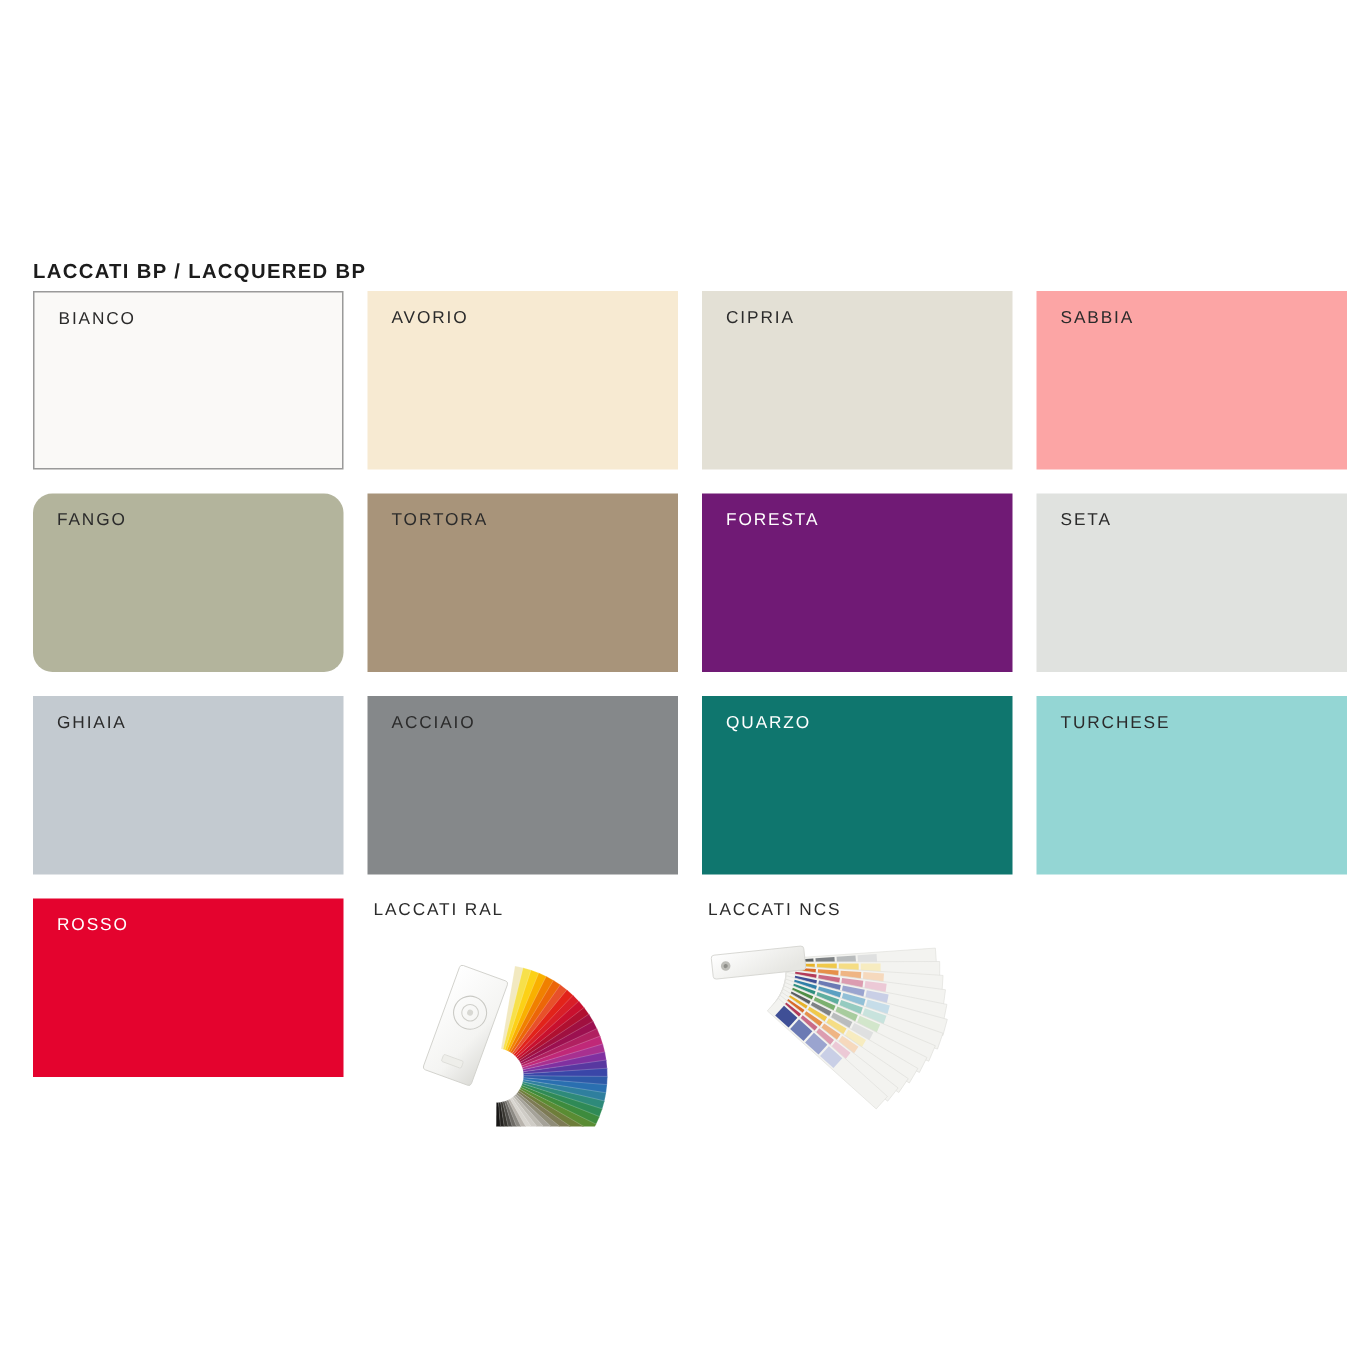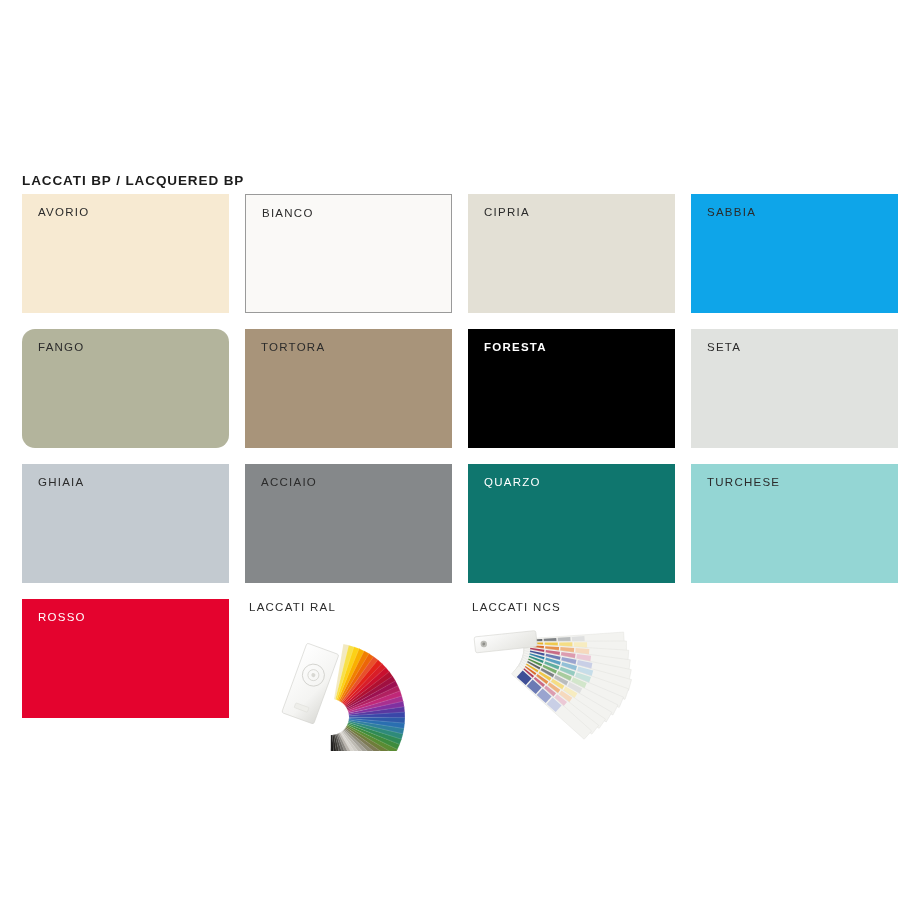--- a/index.html
+++ b/index.html
@@ -81,42 +81,42 @@
 </head>
 <body style="background: rgb(255, 255, 255);">
 
 <div class="sheet">
 
   <div class="section-title">LACCATI BP / LACQUERED BP</div>
 
   <div class="grid">
 
     <div class="row">
+      <div class="swatch bordered" style="background-color: rgb(250, 249, 247);">
+        <span class="label">BIANCO</span>
+      </div>
       <div class="swatch" style="background-color: rgb(247, 234, 210);">
         <span class="label">AVORIO</span>
       </div>
-      <div class="swatch bordered" style="background-color: rgb(250, 249, 247);">
-        <span class="label">BIANCO</span>
-      </div>
       <div class="swatch" style="background-color: rgb(227, 224, 213);">
         <span class="label">CIPRIA</span>
       </div>
-      <div class="swatch" style="background-color: #0ea5e9;">
+      <div class="swatch" style="background-color: #fca5a5;">
         <span class="label">SABBIA</span>
       </div>
     </div>
 
     <div class="row">
       <div class="swatch" style="background-color: rgb(179, 180, 156); border-radius: 13px;">
         <span class="label">FANGO</span>
       </div>
       <div class="swatch" style="background-color: rgb(168, 148, 122);">
         <span class="label">TORTORA</span>
       </div>
-      <div class="swatch light-text" style="background-color: #000000; font-weight: bold;">
+      <div class="swatch light-text" style="background-color: #701a75;">
         <span class="label">FORESTA</span>
       </div>
       <div class="swatch" style="background-color: rgb(224, 226, 223);">
         <span class="label">SETA</span>
       </div>
     </div>
 
     <div class="row">
       <div class="swatch" style="background-color: rgb(195, 202, 208);">
         <span class="label">GHIAIA</span>

